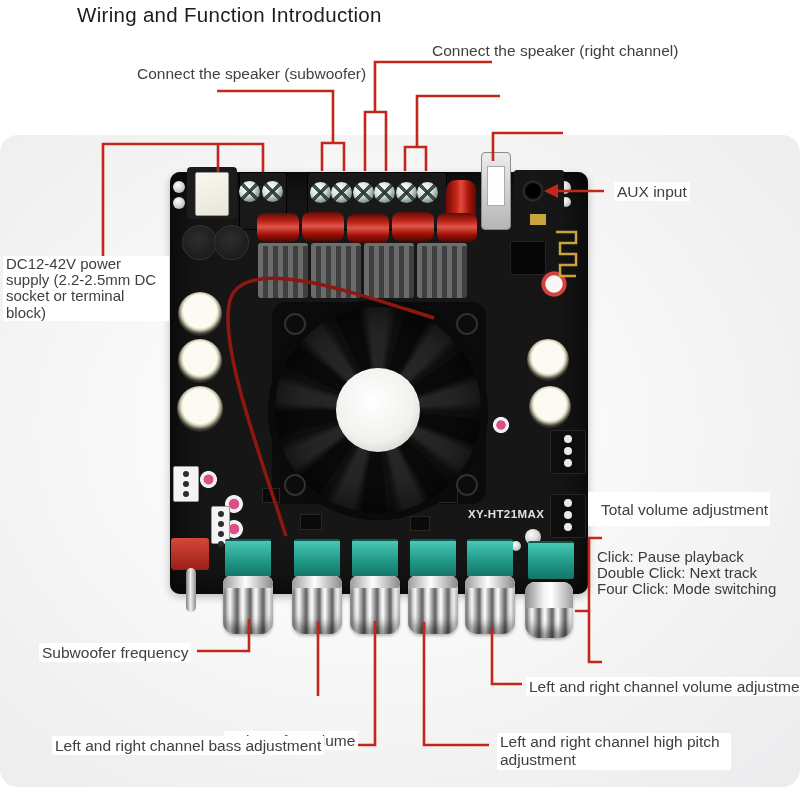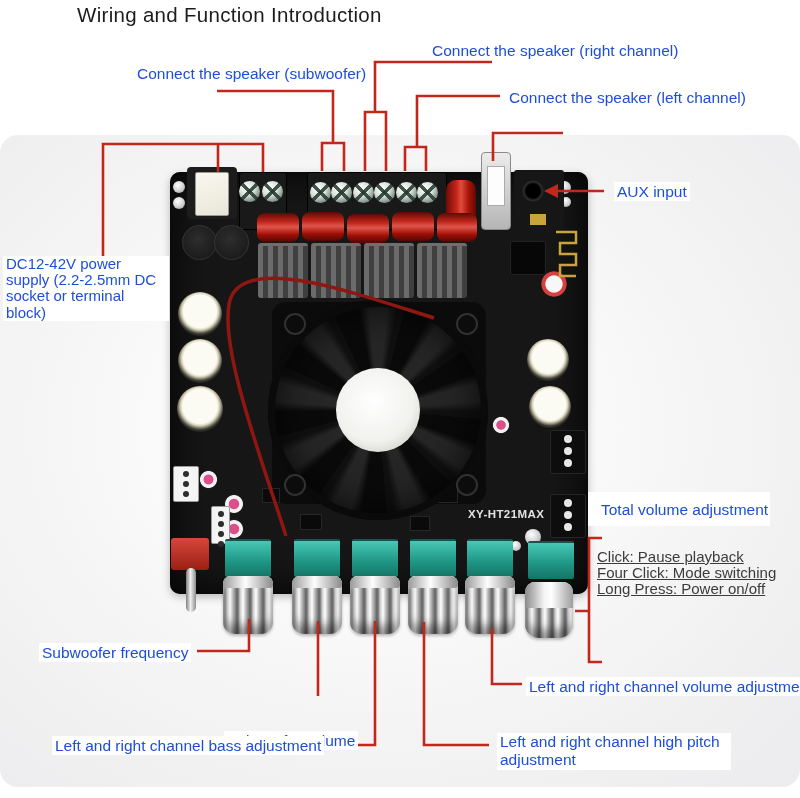--- a/index.html
+++ b/index.html
@@ -3,29 +3,29 @@
 <meta charset="utf-8">
 <style>
   html,body{margin:0;padding:0;background:#fff;}
   .stage{position:relative;width:800px;height:798px;background:#fff;overflow:hidden;
          font-family:"Liberation Sans",sans-serif;}
   .abs{position:absolute;}
   .photo-bg{left:0;top:135px;width:800px;height:652px;z-index:0;border-radius:18px;
     background:radial-gradient(ellipse at 46% 45%, #fbfbfb 30%, #f1f1f2 72%, #ececee 100%);}
   .title{left:77px;top:3px;font-size:20.5px;color:#1c1c1c;letter-spacing:.3px;z-index:7;
          font-weight:400;white-space:nowrap;}
-  .lbl{position:absolute;font-size:15.5px;color:#1d4ed8;white-space:nowrap;z-index:7;
+  .lbl{position:absolute;font-size:15.5px;color:#404040;white-space:nowrap;z-index:7;
        background:#fff;padding:0 3px;line-height:1.25;}
   .lbl.wrap{white-space:normal;}
   .dc-lbl{left:3px;top:256px;width:160px;font-size:15px;line-height:1.08;}
   .hp-lbl{left:497px;top:733px;width:228px;line-height:1.18;}
   .tv-box{left:588px;top:492px;width:182px;height:34px;background:#fff;z-index:6;}
   .tv-lbl{left:598px;top:500px;background:transparent;}
   .click-block{left:597px;top:549px;z-index:7;background:transparent;font-size:15px;
-               color:#3b3b3b;line-height:1.05;white-space:nowrap;text-decoration:underline;}
+               color:#3b3b3b;line-height:1.05;white-space:nowrap;}
   
   .pcb{left:170px;top:172px;width:418px;height:422px;background:#161616;border-radius:10px;
        box-shadow:0 3px 8px rgba(0,0,0,.25), inset 0 0 40px #000;z-index:1;}
   .hole{border-radius:50%;z-index:2;background:radial-gradient(circle at 40% 35%,#fff,#cfcfcf 55%,#8a8a8a);}
   .blk{background:#191919;border:1px solid #000;border-radius:3px;z-index:2;}
   .screw{width:21px;height:21px;border-radius:50%;z-index:3;
     background-image:
       linear-gradient(45deg, transparent 45%, rgba(35,55,48,.85) 45% 55%, transparent 55%),
       linear-gradient(135deg, transparent 45%, rgba(35,55,48,.85) 45% 55%, transparent 55%),
       radial-gradient(circle at 38% 32%, #ffffff, #d9e2da 40%, #83948a 72%, #47524b);}
@@ -235,30 +235,29 @@
       <path d="M310 745 H375 V621"></path>
       <path d="M424 622 V745 H489"></path>
       <path d="M492 628 V684 H522"></path>
       <path d="M575 611 H589 M602 538 H589 V662 H602"></path>
     </g>
     <polygon points="544,191 558,184 558,198" fill="#c1271a"></polygon>
   </svg>
 
   <div class="lbl" style="left:134px;top:64px">Connect the speaker (subwoofer)</div>
   <div class="lbl" style="left:429px;top:41px">Connect the speaker (right channel)</div>
-  <div class="lbl" style="left:506px;top:88px">Connect the speaker (left channel)</div>
   <div class="lbl" style="left:614px;top:182px">AUX input</div>
   <div class="lbl wrap dc-lbl">DC12-42V power supply (2.2-2.5mm DC socket or terminal block)</div>
 
   <div class="abs tv-box"></div>
   <div class="lbl tv-lbl">Total volume adjustment</div>
   <div class="abs click-block">
     <div>Click: Pause playback</div>
+    <div>Double Click: Next track</div>
     <div>Four Click: Mode switching</div>
-    <div>Long Press: Power on/off</div>
   </div>
 
   <div class="lbl" style="left:39px;top:643px">Subwoofer frequency</div>
   <div class="lbl" style="left:224px;top:731px">Subwoofer volume</div>
   <div class="lbl" style="left:52px;top:736px">Left and right channel bass adjustment</div>
   <div class="lbl" style="left:526px;top:677px">Left and right channel volume adjustment</div>
   <div class="lbl wrap hp-lbl">Left and right channel high pitch adjustment</div>
 </div>
 
 </body></html>

